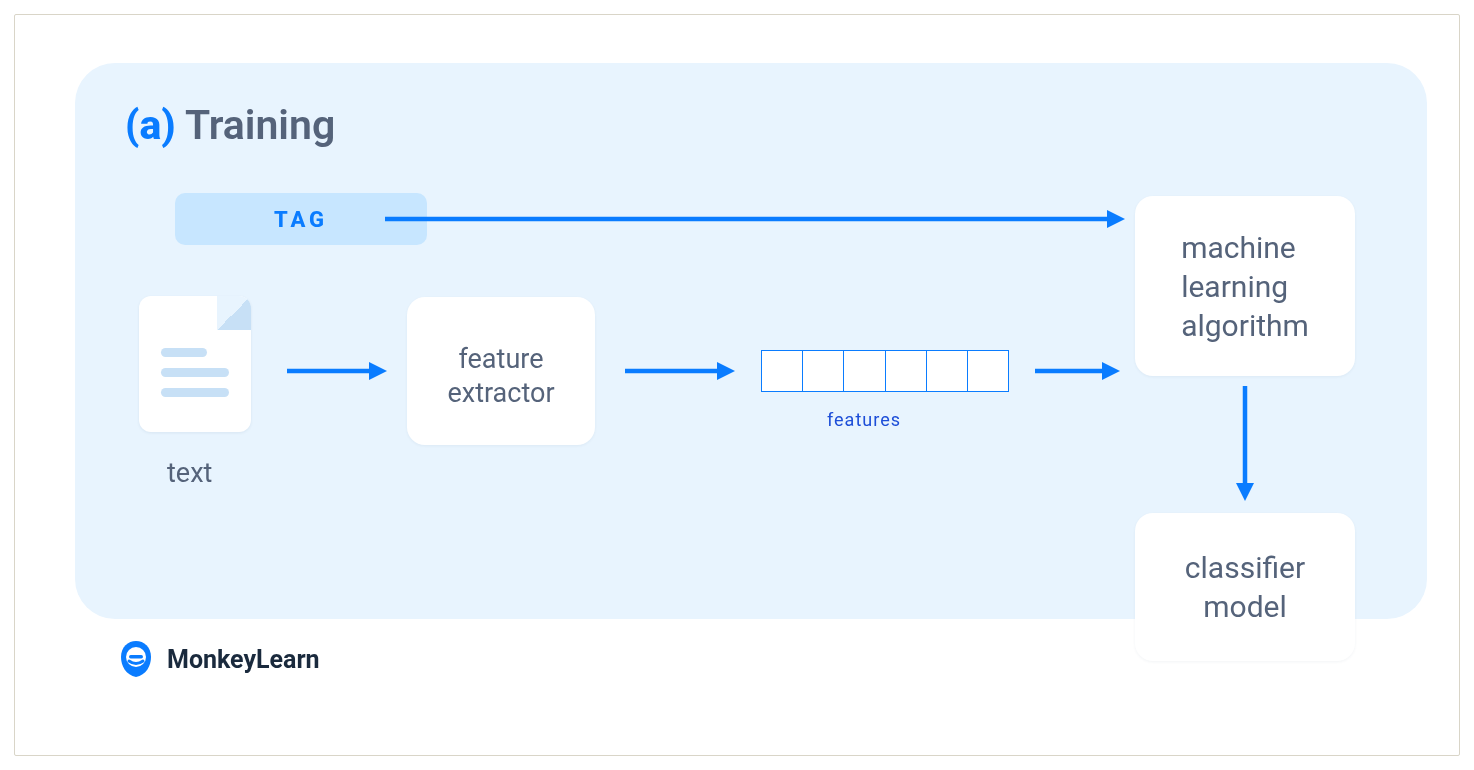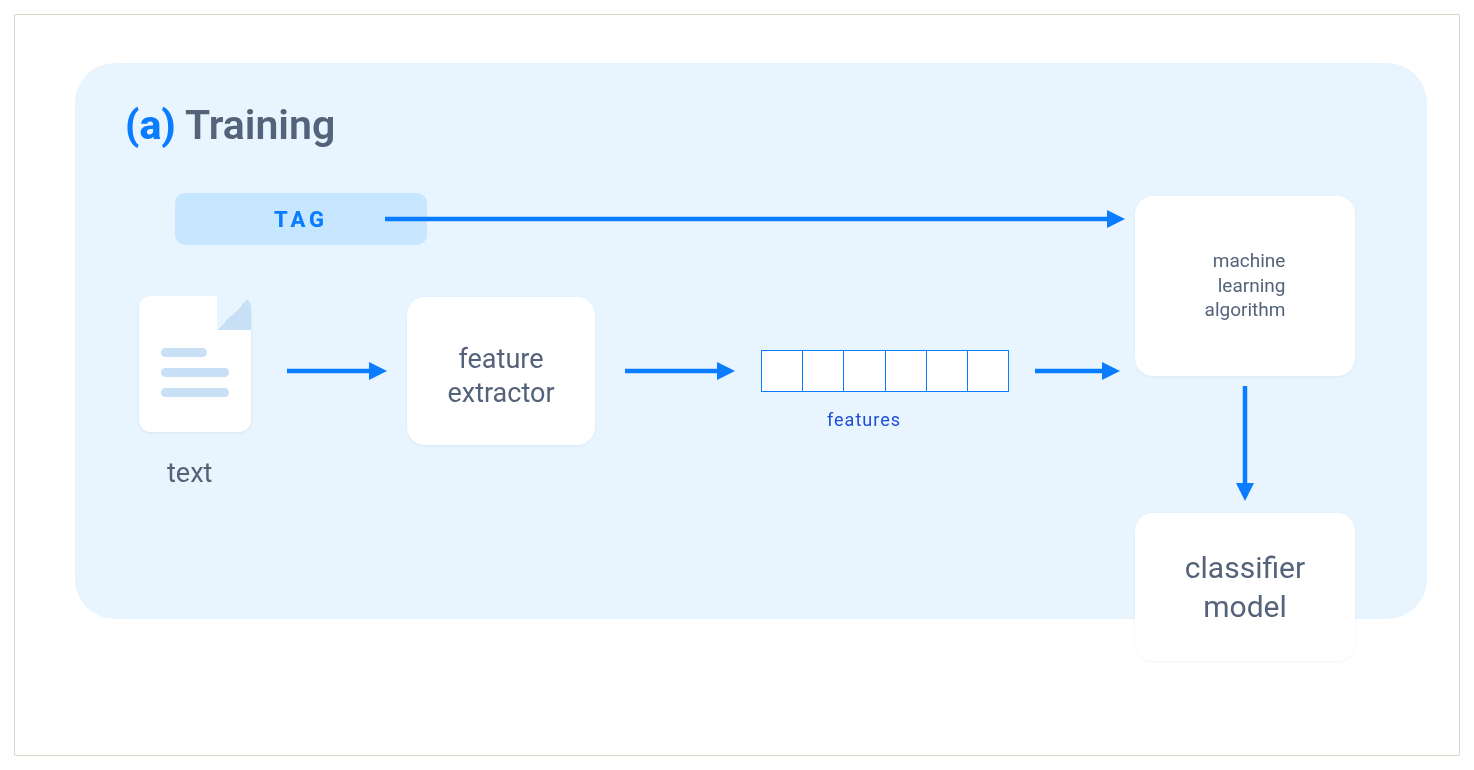--- a/index.html
+++ b/index.html
@@ -133,22 +133,22 @@
     left: 1060px;
     top: 133px;
     width: 220px;
     height: 180px;
     background: #ffffff;
     border-radius: 18px;
     box-shadow: 0 1px 3px rgba(30,60,100,0.06);
     display: flex;
     align-items: center;
     justify-content: center;
-    text-align: right;
-    font-size: 19px;
+    text-align: left;
+    font-size: 30px;
     color: #55637a;
     line-height: 1.3;
   }
   .box-classifier {
     position: absolute;
     left: 1060px;
     top: 450px;
     width: 220px;
     height: 148px;
     background: #ffffff;
@@ -256,15 +256,24 @@
     <svg class="arrow" style="left:1160px; top:323px; width:20px; height:115px;">
       <line x1="10" y1="0" x2="10" y2="97"></line>
       <polygon points="1,97 10,115 19,97"></polygon>
     </svg>
 
     <div class="box-classifier">
       <span style="white-space:pre-line;">classifier
 model</span>
     </div>
 
+    <div class="brand">
+      <svg width="38" height="40" viewBox="0 0 38 40">
+        <path d="M19 2 C27 2 34 8 34 18 C34 27 29 36 19 38 C9 36 4 27 4 18 C4 8 11 2 19 2 Z" fill="#0a7cff"></path>
+        <circle cx="19" cy="18" r="10" fill="#ffffff"></circle>
+        <rect x="12" y="16" width="14" height="3.5" rx="1.7" fill="#0a7cff"></rect>
+        <path d="M12 22 Q19 27 26 22" stroke="#0a7cff" stroke-width="3" fill="none" stroke-linecap="round"></path>
+      </svg>
+      <span class="name">MonkeyLearn</span>
+    </div>
 
   </div>
 </div>
 
 </body></html>

